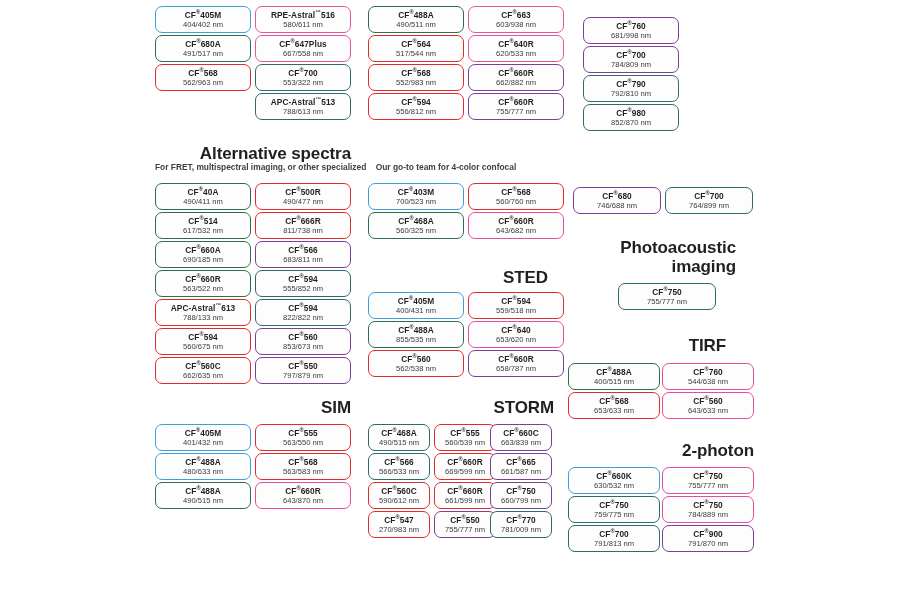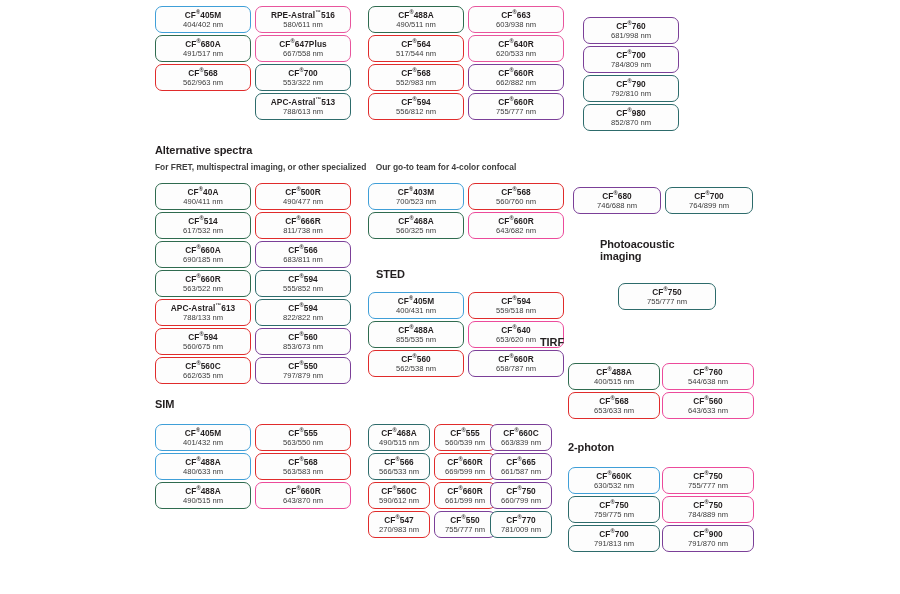--- a/index.html
+++ b/index.html
@@ -45,24 +45,24 @@
     font-size:7.6px;
     font-weight:normal;
     white-space:nowrap;
     color:#3a3a3a;
     margin-top:1px;
   }
 
   
   .sec-title{
     position:absolute;
-    font-size:11px;
+    font-size:17px;
     font-weight:bold;
     color:#231f20;
-    text-align:left;
+    text-align:right;
     white-space:nowrap;
     letter-spacing:-.1px;
   }
   .sec-title.two-line{white-space:normal;line-height:1.12;}
   .sec-sub{
     position:absolute;
     font-size:8.4px;
     font-weight:bold;
     color:#3f3f3f;
     text-align:center;
@@ -218,21 +218,21 @@
       <div class="ex">560/325 nm</div>
     </div>
     <div class="chip" style="left: 468px; top: 183px; width: 96px; height: 27px; border-color: rgb(224, 43, 43);">
       <div class="nm">CF<sup>®</sup>568</div>
       <div class="ex">560/760 nm</div>
     </div>
     <div class="chip" style="left: 468px; top: 212px; width: 96px; height: 27px; border-color: rgb(236, 74, 155);">
       <div class="nm">CF<sup>®</sup>660R</div>
       <div class="ex">643/682 nm</div>
     </div>
-    <div class="sec-title" style="left: 376px; top: 268px; width: 196px;">STED</div>
+    <div class="sec-title" style="left: 352px; top: 268px; width: 196px;">STED</div>
     <div class="chip" style="left: 368px; top: 292px; width: 96px; height: 27px; border-color: rgb(63, 159, 216);">
       <div class="nm">CF<sup>®</sup>405M</div>
       <div class="ex">400/431 nm</div>
     </div>
     <div class="chip" style="left: 368px; top: 321px; width: 96px; height: 27px; border-color: rgb(47, 107, 79);">
       <div class="nm">CF<sup>®</sup>488A</div>
       <div class="ex">855/535 nm</div>
     </div>
     <div class="chip" style="left: 368px; top: 350px; width: 96px; height: 27px; border-color: rgb(224, 43, 43);">
       <div class="nm">CF<sup>®</sup>560</div>
@@ -268,20 +268,21 @@
       <div class="ex">563/550 nm</div>
     </div>
     <div class="chip" style="left: 255px; top: 453px; width: 96px; height: 27px; border-color: rgb(224, 43, 43);">
       <div class="nm">CF<sup>®</sup>568</div>
       <div class="ex">563/583 nm</div>
     </div>
     <div class="chip" style="left: 255px; top: 482px; width: 96px; height: 27px; border-color: rgb(236, 74, 155);">
       <div class="nm">CF<sup>®</sup>660R</div>
       <div class="ex">643/870 nm</div>
     </div>
+    <div class="sec-title" style="left: 368px; top: 398px; width: 186px;">STORM</div>
     <div class="chip" style="left: 368px; top: 424px; width: 62px; height: 27px; border-color: rgb(45, 107, 107);">
       <div class="nm">CF<sup>®</sup>468A</div>
       <div class="ex">490/515 nm</div>
     </div>
     <div class="chip" style="left: 368px; top: 453px; width: 62px; height: 27px; border-color: rgb(45, 107, 107);">
       <div class="nm">CF<sup>®</sup>566</div>
       <div class="ex">566/533 nm</div>
     </div>
     <div class="chip" style="left: 368px; top: 482px; width: 62px; height: 27px; border-color: rgb(224, 43, 43);">
       <div class="nm">CF<sup>®</sup>560C</div>

